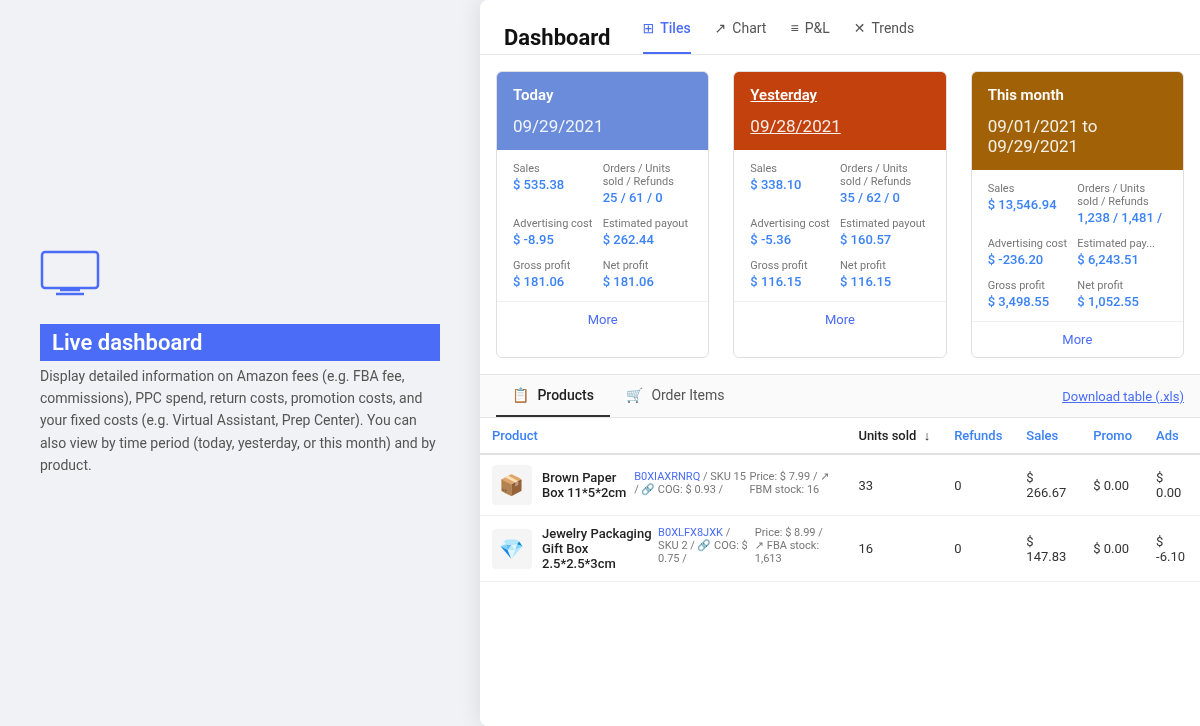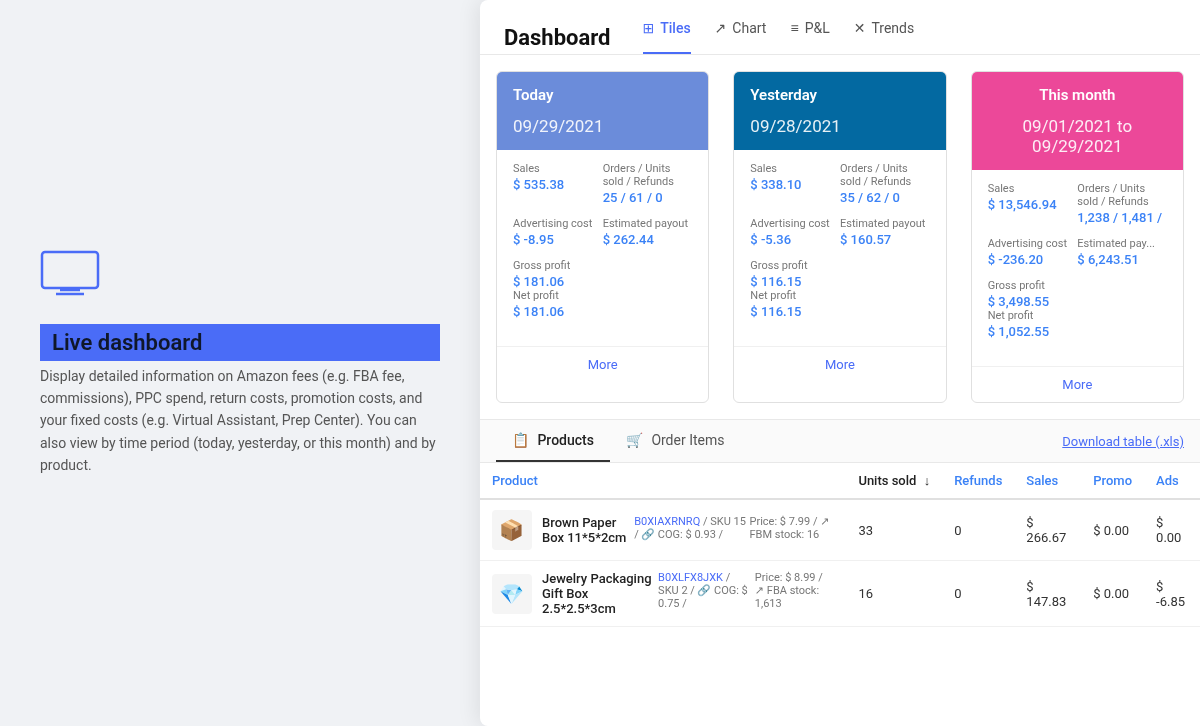--- a/index.html
+++ b/index.html
@@ -20,21 +20,21 @@
       flex-direction: column;
       justify-content: center;
     }
     .monitor-icon {
       width: 60px;
       height: 50px;
       margin-bottom: 24px;
     }
     .sidebar-title {
       background: #4a6cf7;
-      color: #0f172a;
+      color: #ffffff;
       font-size: 22px;
       font-weight: 600;
       padding: 6px 12px;
       display: inline-block;
       margin-bottom: 4px;
     }
     .sidebar-desc {
       color: #555;
       font-size: 14px;
       line-height: 1.6;
@@ -101,40 +101,40 @@
       border: 1px solid #e0e0e0;
       border-radius: 6px;
       overflow: hidden;
       min-width: 0;
     }
     .tile-header {
       padding: 14px 16px;
       color: white;
     }
     .tile-header.today { background: #6b8cda; }
-    .tile-header.yesterday { background: #0369a1; }
-    .tile-header.thismonth { background: #ec4899; text-align: center; }
+    .tile-header.yesterday { background: #c2410c; text-decoration: underline; }
+    .tile-header.thismonth { background: #a16207; }
     .tile-header-title {
       font-size: 15px;
       font-weight: 600;
     }
     .tile-header-date {
       font-size: 17px;
       opacity: 0.9;
       margin-top: 12px;
     }
     .tile-body {
       padding: 12px 16px;
     }
     .tile-row {
       display: flex;
       justify-content: space-between;
       margin-bottom: 12px;
     }
-    .tile-row:last-child { margin-bottom: 15px; flex-direction: column; }
+    .tile-row:last-child { margin-bottom: 0; }
     .tile-item {
       flex: 1;
     }
     .tile-label {
       font-size: 11px;
       color: #777;
       margin-bottom: 2px;
     }
     .tile-value {
       font-size: 13px;
@@ -504,21 +504,21 @@
                     <span>Price: $ 8.99</span>
                     / ↗ <span>FBA stock: 1,613</span>
                   </span>
                 </div>
               </div>
             </td>
             <td class="num-cell">16</td>
             <td class="num-cell">0</td>
             <td class="num-cell">$ 147.83</td>
             <td class="num-cell">$ 0.00</td>
-            <td class="num-cell">$ -6.85</td>
+            <td class="num-cell">$ -6.10</td>
           </tr>
         </tbody>
       </table>
     </div>
 
   </div>
 
 </div>
 
 </body></html>

